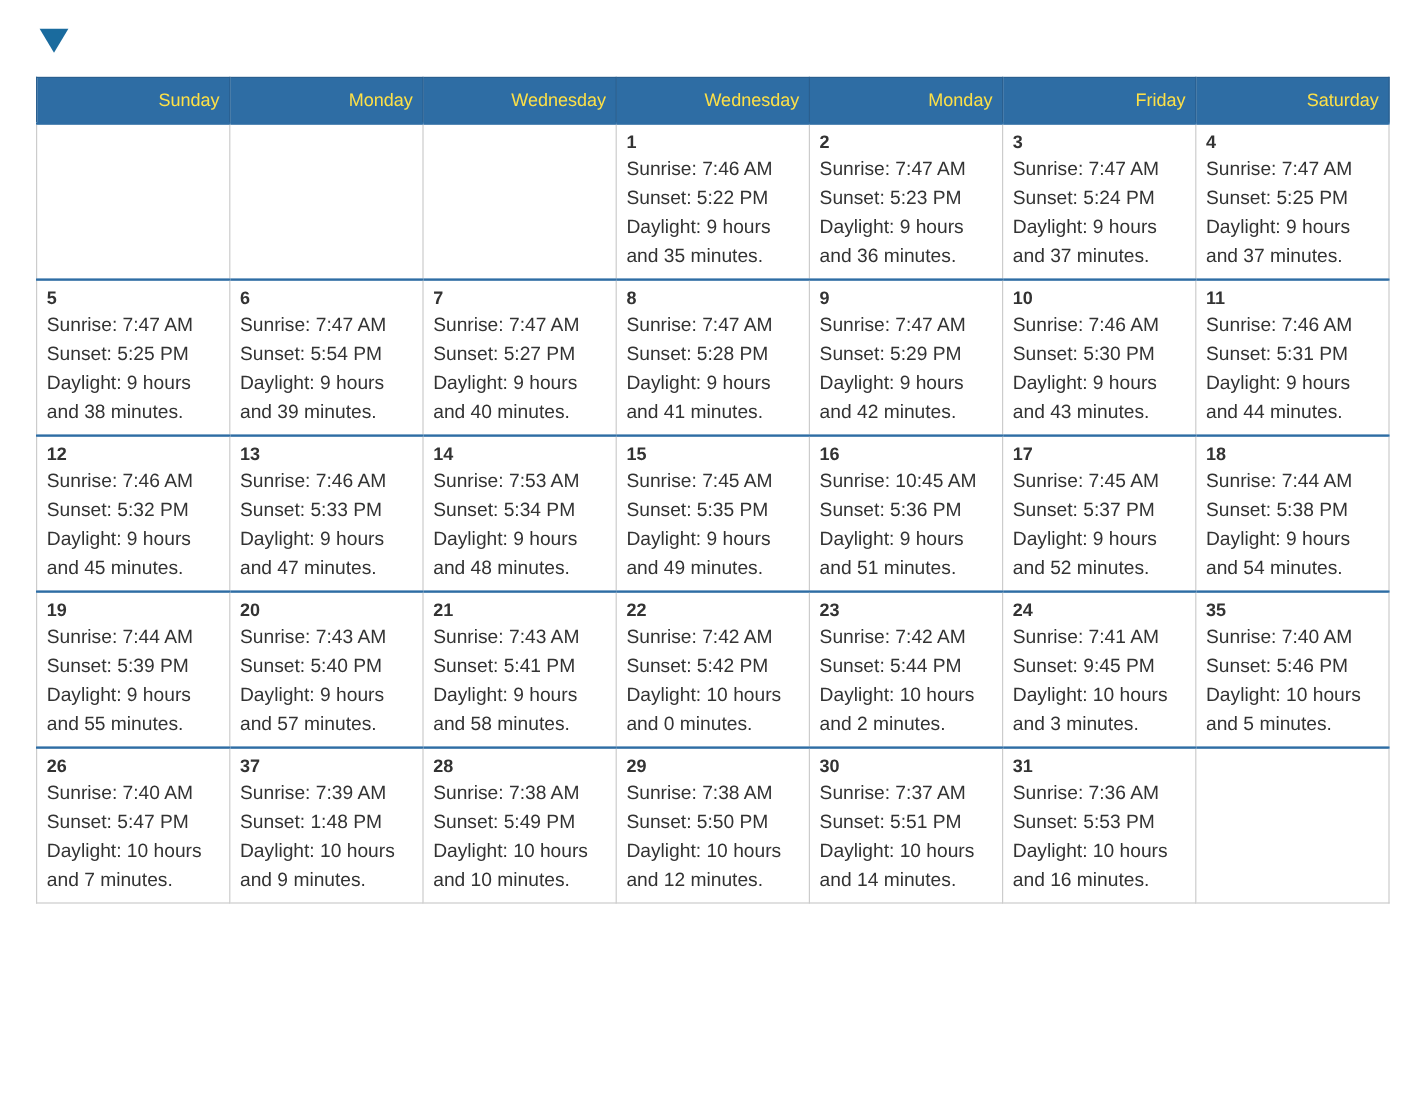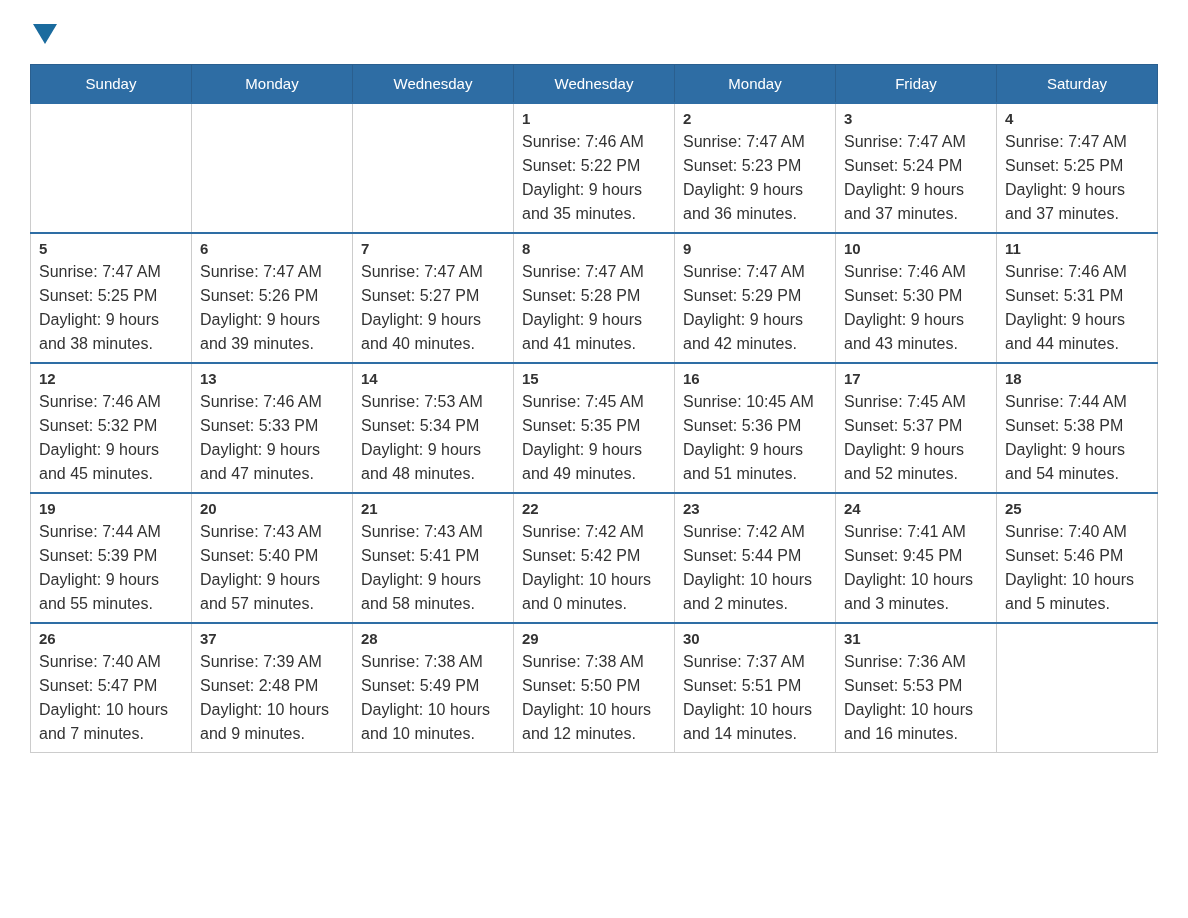--- a/index.html
+++ b/index.html
@@ -60,25 +60,25 @@
       color: #555;
       margin-top: 4px;
     }
     .calendar {
       width: 100%;
       border-collapse: collapse;
       border: 1px solid #999;
     }
     .calendar th {
       background-color: #2e6da4;
-      color: #ffffff;
+      color: #fde047;
       font-size: 15px;
       font-weight: normal;
       padding: 10px 8px;
-      text-align: center;
+      text-align: right;
       border: 1px solid #2a5f8f;
       margin-top: 36px;
     }
     .calendar td {
       vertical-align: top;
       padding: 6px 8px;
       border: 1px solid #ccc;
       width: calc(100% / 7);
       height: 110px;
       font-size: 12.5px;
@@ -166,21 +166,21 @@
       <tr class="week-row">
         <td>
           <span class="day-num">5</span>
           <div class="day-info">Sunrise: 7:47 AM
 Sunset: 5:25 PM
 Daylight: 9 hours and 38 minutes.</div>
         </td>
         <td>
           <span class="day-num">6</span>
           <div class="day-info">Sunrise: 7:47 AM
-Sunset: 5:26 PM
+Sunset: 5:54 PM
 Daylight: 9 hours and 39 minutes.</div>
         </td>
         <td>
           <span class="day-num">7</span>
           <div class="day-info">Sunrise: 7:47 AM
 Sunset: 5:27 PM
 Daylight: 9 hours and 40 minutes.</div>
         </td>
         <td>
           <span class="day-num">8</span>
@@ -282,37 +282,37 @@
 Sunset: 5:44 PM
 Daylight: 10 hours and 2 minutes.</div>
         </td>
         <td>
           <span class="day-num">24</span>
           <div class="day-info">Sunrise: 7:41 AM
 Sunset: 9:45 PM
 Daylight: 10 hours and 3 minutes.</div>
         </td>
         <td>
-          <span class="day-num">25</span>
+          <span class="day-num">35</span>
           <div class="day-info">Sunrise: 7:40 AM
 Sunset: 5:46 PM
 Daylight: 10 hours and 5 minutes.</div>
         </td>
       </tr>
       <tr class="week-row">
         <td>
           <span class="day-num">26</span>
           <div class="day-info">Sunrise: 7:40 AM
 Sunset: 5:47 PM
 Daylight: 10 hours and 7 minutes.</div>
         </td>
         <td>
           <span class="day-num">37</span>
           <div class="day-info">Sunrise: 7:39 AM
-Sunset: 2:48 PM
+Sunset: 1:48 PM
 Daylight: 10 hours and 9 minutes.</div>
         </td>
         <td>
           <span class="day-num">28</span>
           <div class="day-info">Sunrise: 7:38 AM
 Sunset: 5:49 PM
 Daylight: 10 hours and 10 minutes.</div>
         </td>
         <td>
           <span class="day-num">29</span>

